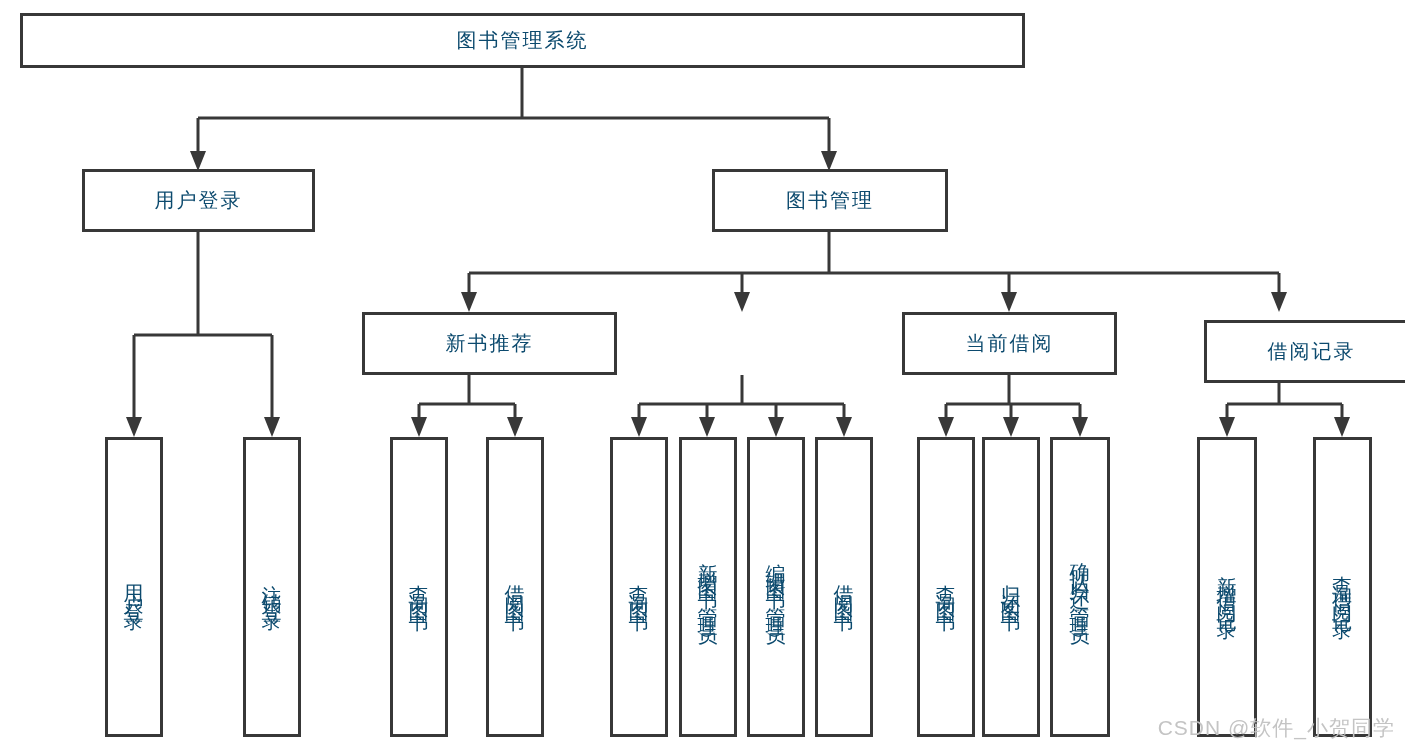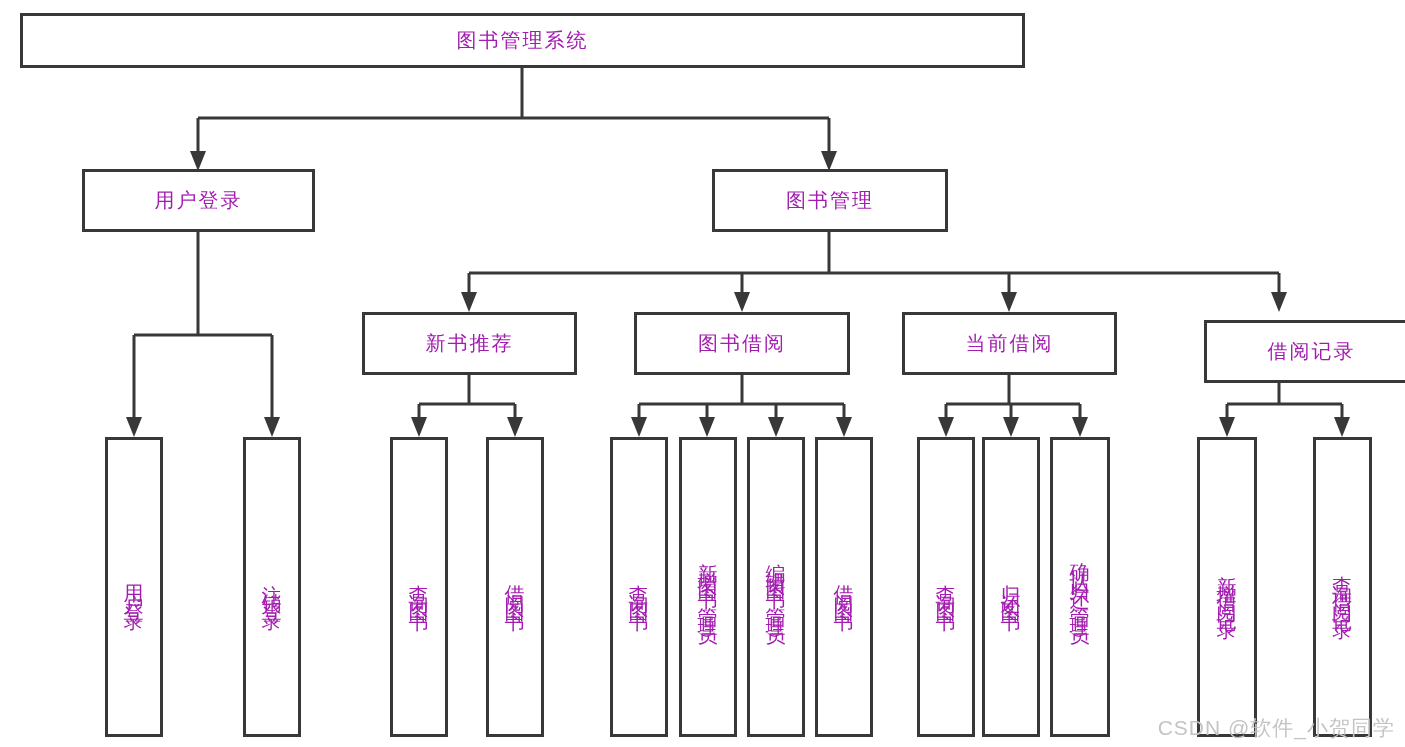--- a/index.html
+++ b/index.html
@@ -17,21 +17,21 @@
     width: 1405px; height: 747px;
   }
   .box {
     position: absolute;
     box-sizing: border-box;
     border: 3px solid #383838;
     background: #ffffff;
     display: flex;
     align-items: center;
     justify-content: center;
-    color: #a21caf;
+    color: #0c4a6e;
     font-size: 20px;
     letter-spacing: 2px;
     text-align: center;
   }
   .hnode { height: 63px; }
   .vbox {
     top: 437px;
     width: 58px;
     height: 300px;
   }
@@ -81,25 +81,22 @@
     <span>图书管理系统</span>
   </div>
 
   <div class="box hnode" style="left:82px; top:169px; width:233px;">
     <span>用户登录</span>
   </div>
   <div class="box hnode" style="left:712px; top:169px; width:236px;font-family:Liberation Mono, monospace;">
     <span>图书管理</span>
   </div>
 
-  <div class="box hnode" style="left:362px; top:312px; width:215px;">
+  <div class="box hnode" style="left:362px; top:312px; width:255px;">
     <span>新书推荐</span>
-  </div>
-  <div class="box hnode" style="left:634px; top:312px; width:216px;">
-    <span>图书借阅</span>
   </div>
   <div class="box hnode" style="left:902px; top:312px; width:215px;justify-content:center;">
     <span>当前借阅</span>
   </div>
   <div class="box hnode" style="left:1172px; top:320px; width:215px;margin-left:32px;">
     <span>借阅记录</span>
   </div>
 
   <div class="box vbox" style="left:105px;">
     <span class="vlabel">用户登录</span>

